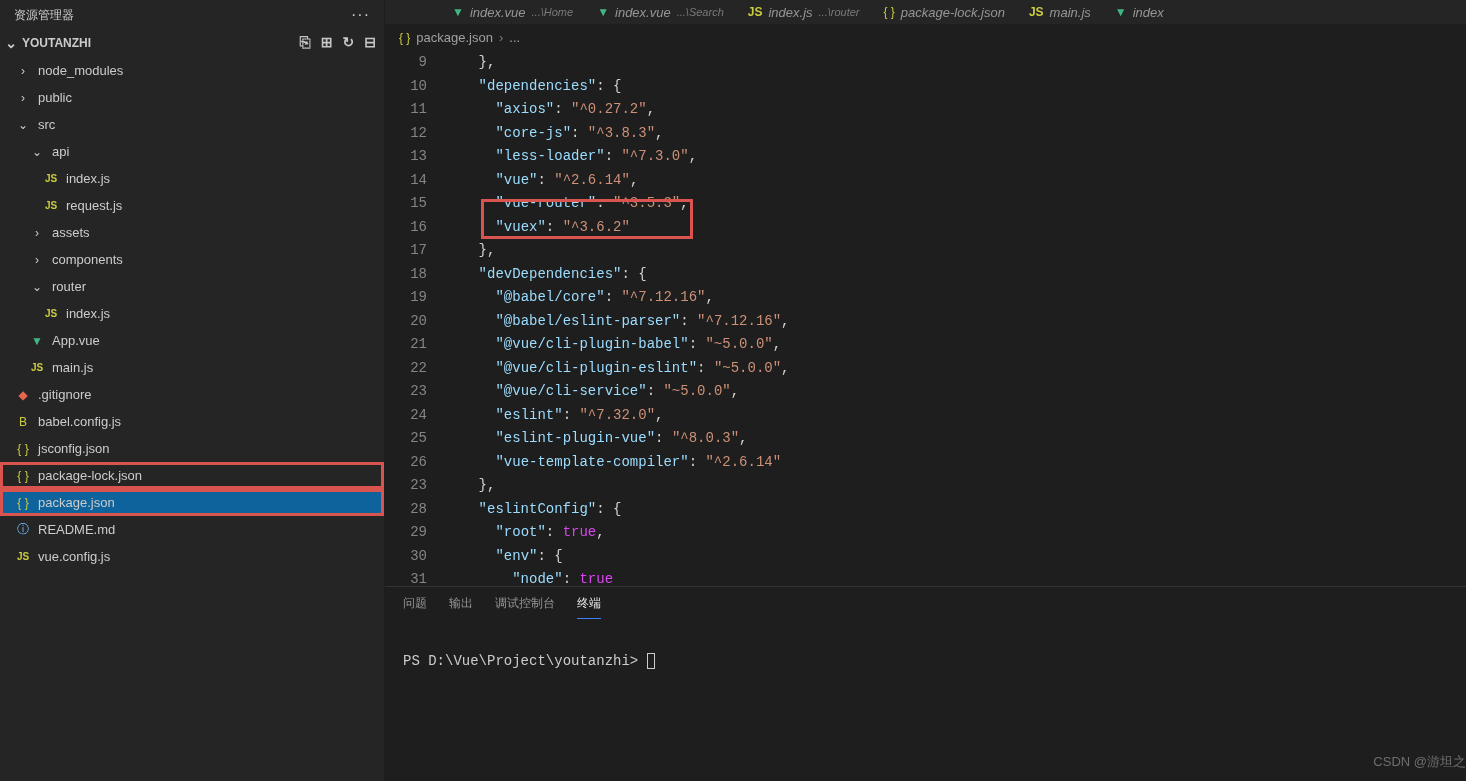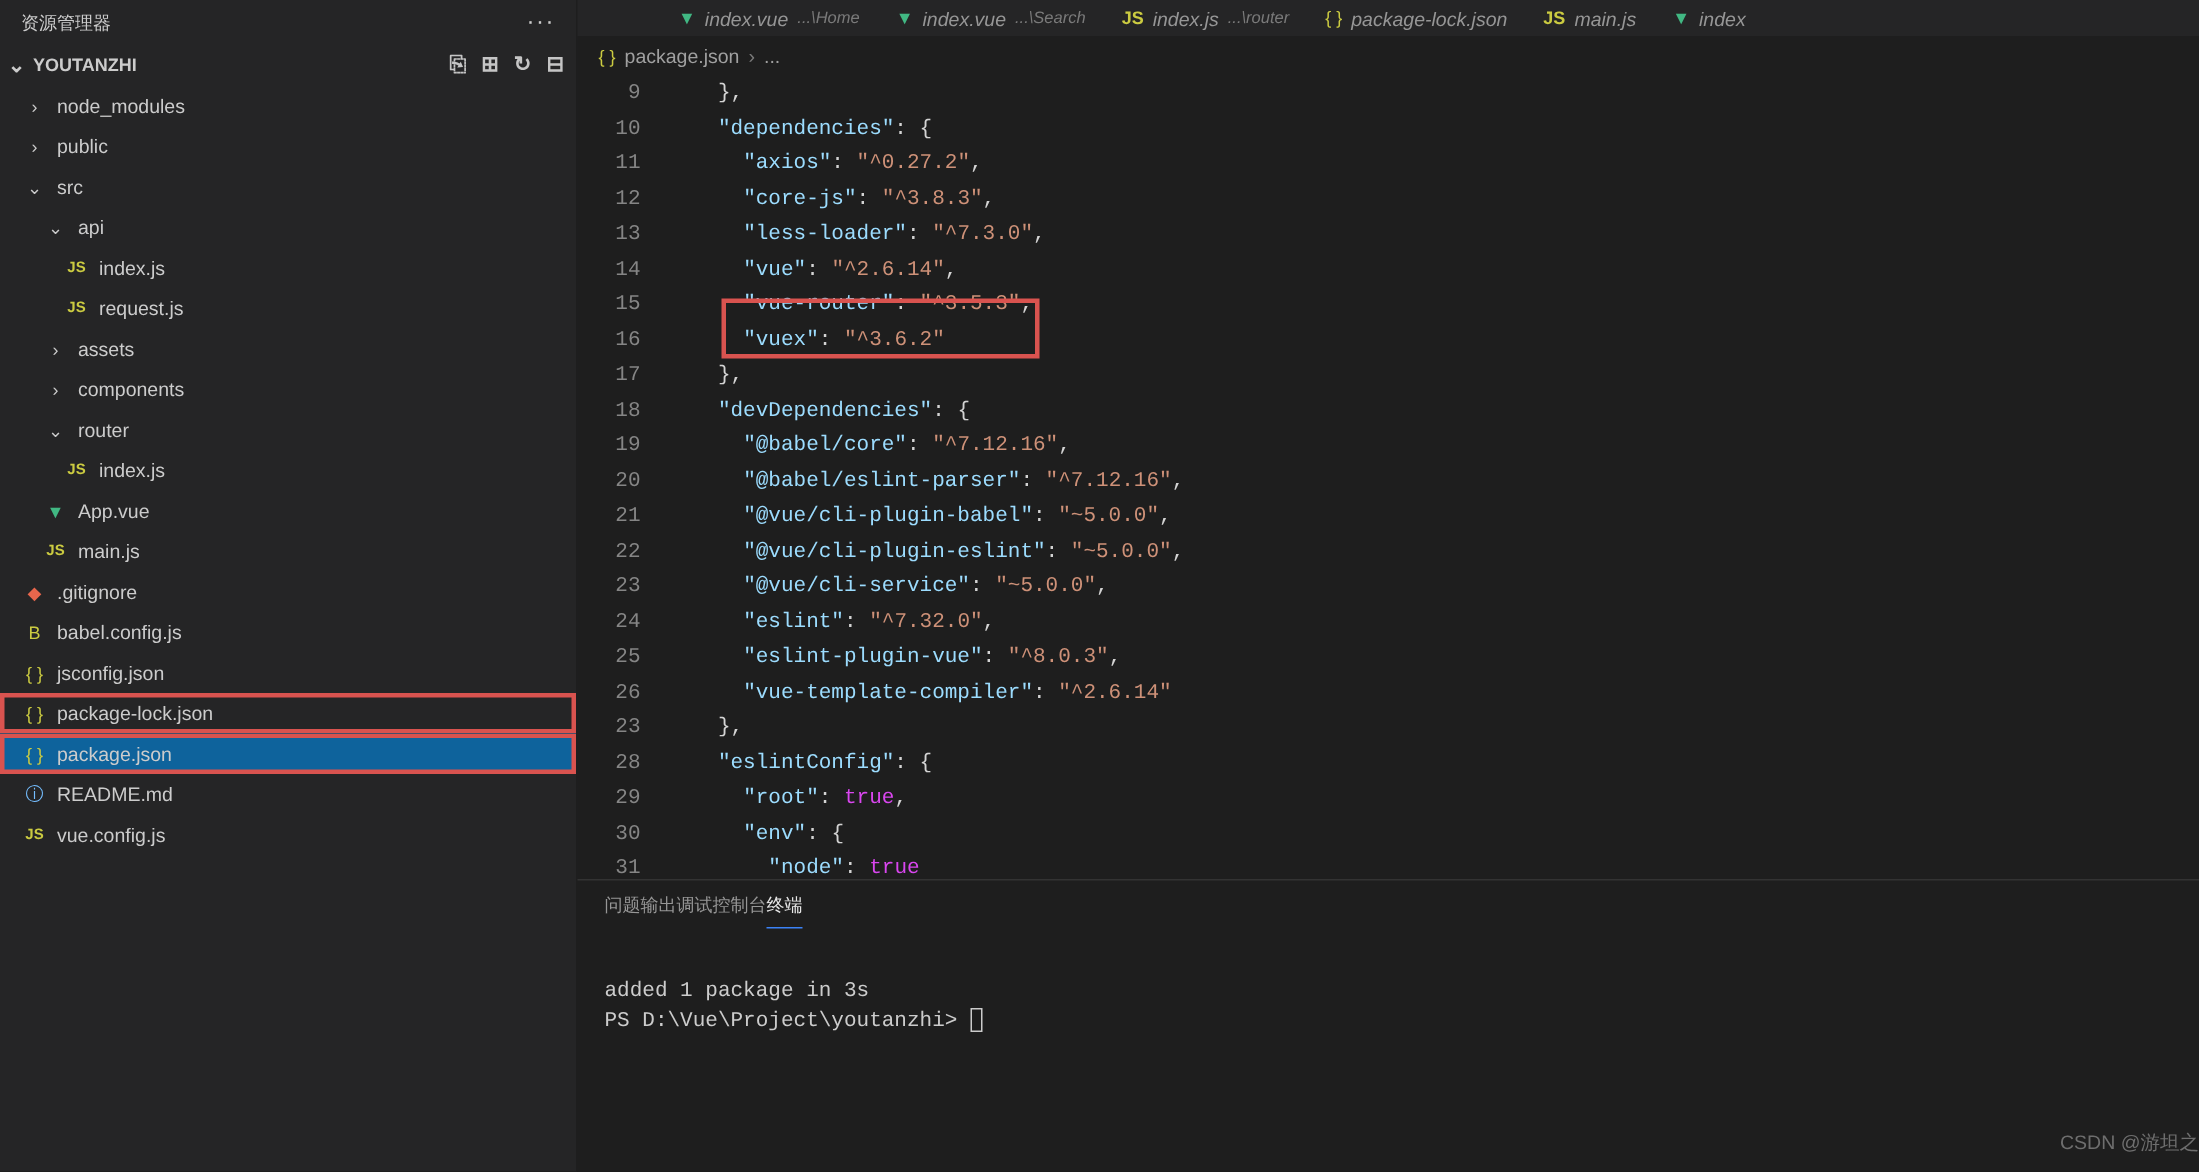--- a/index.html
+++ b/index.html
@@ -127,20 +127,21 @@
     .panel {
       border-top: 1px solid #333;
       background: #1e1e1e;
       height: 195px;
       display: flex;
       flex-direction: column;
       position: relative;
     }
     .panel-tabs {
       display: flex;
+      gap: 22px;
       padding: 8px 18px 0;
       font-size: 12px;
       text-align: center;
     }
     .panel-tab { color: #969696; cursor: pointer; padding-bottom: 6px; }
     .panel-tab.active { color: #e7e7e7; border-bottom: 1px solid #3b82f6; }
     .terminal {
       flex: 1;
       padding: 12px 18px;
       font-family: Consolas, "Courier New", monospace;
@@ -376,21 +377,20 @@
     </div>
     <div class="panel">
       <div class="panel-tabs" id="panel-tabs">
           <span class="panel-tab">问题</span>
           <span class="panel-tab">输出</span>
           <span class="panel-tab">调试控制台</span>
           <span class="panel-tab active">终端</span>
         </div>
       <div class="terminal">
         <div style="height:20px;"></div>
-        <div>added 1 package in 3s</div>
         <div>
           <span>PS D:\Vue\Project\youtanzhi&gt;</span> <span class="term-cursor"></span>
         </div>
       </div>
       <div class="watermark">CSDN @游坦之</div>
     </div>
   </div>
 </div>
 
 </body></html>

